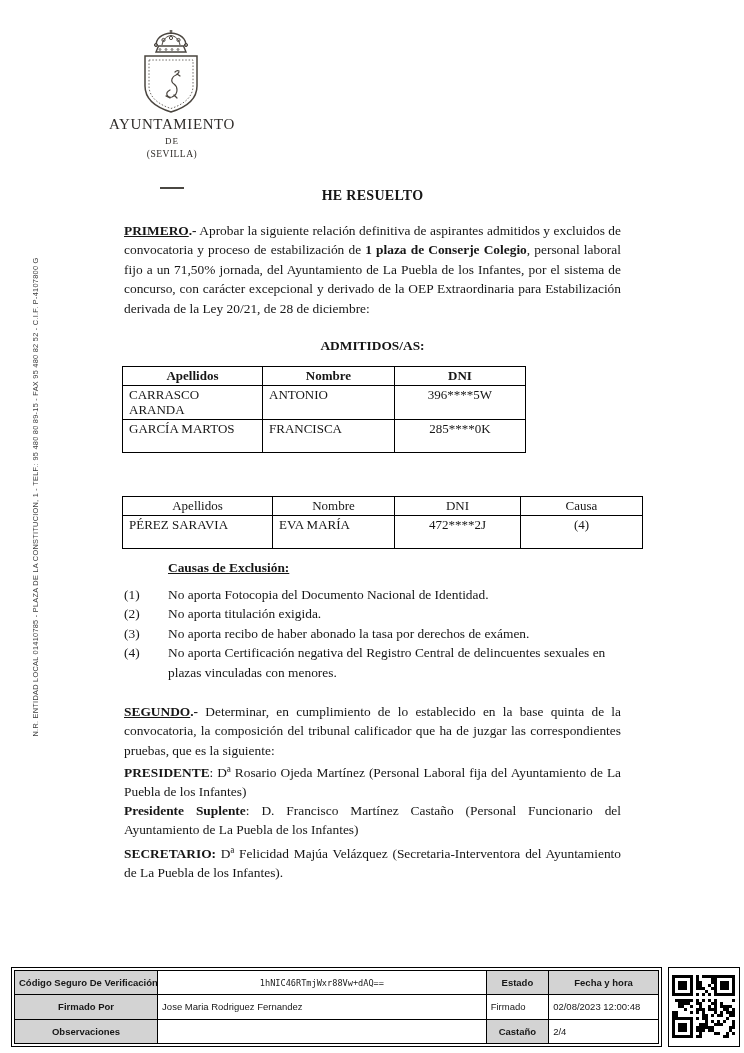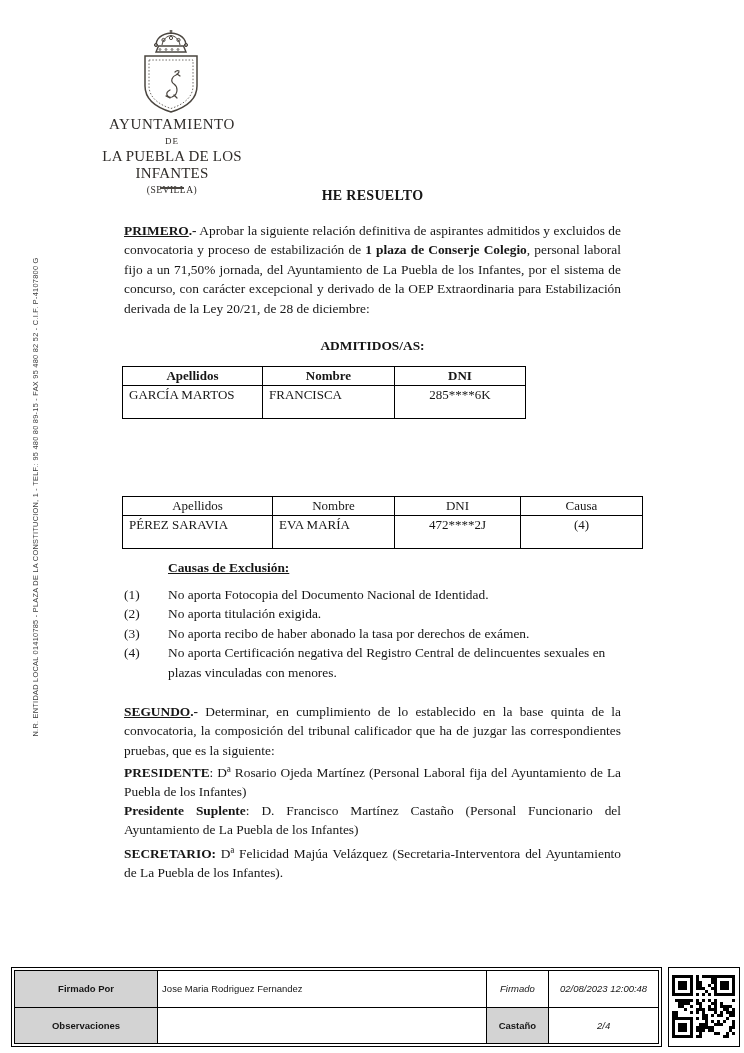--- a/index.html
+++ b/index.html
@@ -53,21 +53,21 @@
 
   
   .footer-box{position:absolute;left:11px;top:967px;width:645px;height:74px;
               border:1px solid #000;padding:2px;background:#fff;}
   .footer-table{border-collapse:collapse;width:100%;height:100%;table-layout:fixed;
                 font-family:"Liberation Sans", sans-serif;font-size:9.5px;}
   .footer-table td{border:1px solid #000;padding:1px 4px;vertical-align:middle;overflow:hidden;white-space:nowrap;}
   .flabel{background:#d3d3d3;font-weight:bold;text-align:center;}
   .fmono{font-family:"DejaVu Sans Mono", monospace;font-size:8.6px;text-align:center;color:#222;}
   .fval{text-align:left;}
-  .fcenter{text-align:center;font-style:italic;}
+  .fcenter{}
   .qr-box{position:absolute;left:668px;top:967px;width:70px;height:78px;
           border:1px solid #000;background:#fff;}
   .qr-grid{position:absolute;left:3px;top:7px;width:63px;height:63px;}
 </style>
 </head>
 <body>
 
 <div class="page">
 
   <div class="vtext">N.R. ENTIDAD LOCAL 01410785 - PLAZA DE LA CONSTITUCION, 1 - TELF.: 95 480 80 89-15 - FAX 95 480 82 52 - C.I.F. P-4107800 G</div>
@@ -92,21 +92,20 @@
       <path d="M9 28 h52 v30 c0 14 -13 22 -26 26 c-13 -4 -26 -12 -26 -26 z" stroke-width="1.5" fill="#fff"></path>
       <path d="M13 32 h44 v26 c0 12 -11 19 -22 22.5 c-11 -3.5 -22 -10.5 -22 -22.5 z" stroke-width=".8" stroke-dasharray="1.5 1.8"></path>
 
       <path d="M34 62 q-4 2 -3 5 q1 3 5 2 q5 -2 5 -7 q0 -4 -3 -6 q-3 -2 -2 -5 q1 -3 4 -4 q2 -1 3 -3 M39 44 q2 -2 4 -1 M41 46 l3 2 M30 68 l4 2 M38 67 l3 3" stroke-width="1.2" stroke-linecap="round"></path>
     </svg>
   </div>
 
   <div class="org-block">
     <div class="org-line1">AYUNTAMIENTO</div>
     <div class="org-line2">DE</div>
-    <div class="org-line3">LA PUEBLA DE LOS INFANTES</div>
     <div class="org-line4">(SEVILLA)</div>
   </div>
   <div class="org-rule"></div>
 
   <div class="doc-title">HE RESUELTO</div>
 
   <p class="para" style="top:221px;"><span class="b u">PRIMERO</span><span class="b">.-</span><span> Aprobar la siguiente relación definitiva de aspirantes admitidos y excluidos de convocatoria y proceso de estabilización de </span><span class="b">1 plaza de Conserje Colegio</span><span>, personal laboral fijo a un 71,50% jornada, del Ayuntamiento de La Puebla de los Infantes, por el sistema de concurso, con carácter excepcional y derivado de la OEP Extraordinaria para Estabilización derivada de la Ley 20/21, de 28 de diciembre:</span></p>
 
   <div class="center-head" style="top:338px;">
     <span>ADMITIDOS/AS:</span>
@@ -116,24 +115,29 @@
         <col style="width:140px">
         <col style="width:132px">
         <col style="width:131px">
       </colgroup>
     <tbody>
         <tr>
       <th>Apellidos</th>
       <th>Nombre</th>
       <th>DNI</th>
     </tr>
+    <tr>
+      <td>CARRASCO ARANDA</td>
+      <td>ANTONIO</td>
+      <td class="cell-center">396****5W</td>
+    </tr>
     <tr class="row-pad">
       <td>GARCÍA MARTOS</td>
       <td>FRANCISCA</td>
-      <td class="cell-center">285****6K</td>
+      <td class="cell-center">285****0K</td>
     </tr>
   </tbody>
     </table>
 
   <table class="doc" id="excluidos-table">
     <colgroup>
         <col style="width:150px">
         <col style="width:122px">
         <col style="width:126px">
         <col style="width:122px">
@@ -186,20 +190,26 @@
 
   <div class="footer-box">
     <table class="footer-table">
       <colgroup>
           <col style="width:142px">
           <col style="width:326px">
           <col style="width:62px">
           <col style="width:109px">
         </colgroup>
       <tbody>
+          <tr>
+        <td class="flabel">Código Seguro De Verificación</td>
+        <td class="fmono">1hNIC46RTmjWxr88Vw+dAQ==</td>
+        <td class="flabel">Estado</td>
+        <td class="flabel">Fecha y hora</td>
+      </tr>
       <tr>
         <td class="flabel">Firmado Por</td>
         <td class="fval">Jose Maria Rodriguez Fernandez</td>
         <td class="fcenter">Firmado</td>
         <td class="fcenter">02/08/2023 12:00:48</td>
       </tr>
       <tr>
         <td class="flabel">Observaciones</td>
         <td class="fval"></td>
         <td class="flabel">Castaño</td>

